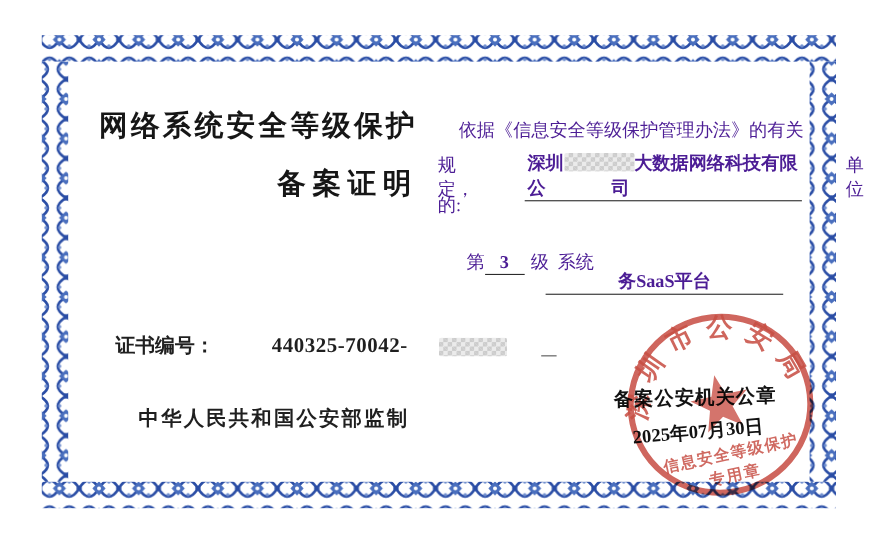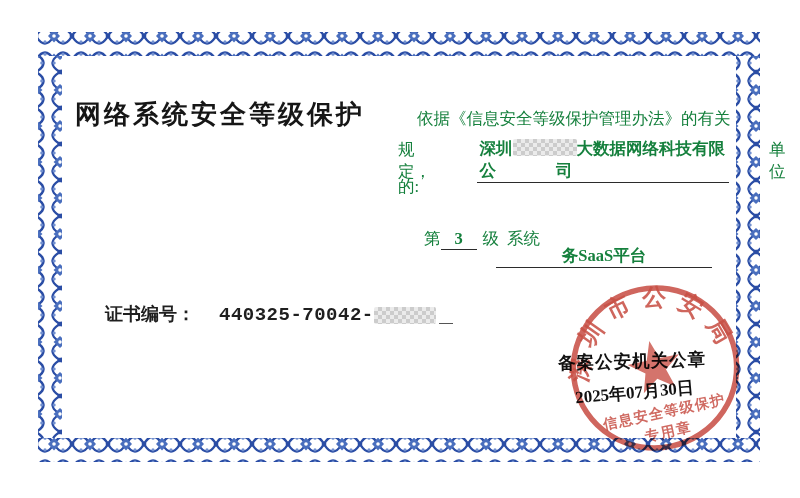--- a/index.html
+++ b/index.html
@@ -5,34 +5,34 @@
   html,body { margin:0; padding:0; background:#ffffff; }
   .page {
     position:relative; width:800px; height:498px; background:#ffffff;
     overflow:hidden; font-family:"Liberation Serif","DejaVu Serif",serif;
     color:#1f1f1f;
   }
   .abs { position:absolute; }
   .center { text-align:center; }
   .b { font-weight:700; }
   .title {
-    font-size:26px; font-weight:700; letter-spacing:3px; color:#161616;
+    font-size:26px; font-weight:700; letter-spacing:3px; color:#161616;text-align:right;
   }
-  .bodytext { font-size:16.5px; color:#15803d; }
+  .bodytext { font-size:16.5px; color:#4c1d95; }
   .blank { border-bottom:1.6px solid #2b2b2b; }
   .flexline { display:flex; align-items:flex-end; }
   .mosaic {
     display:inline-block;
     background-image:
       linear-gradient(45deg,#cccccc 25%,transparent 25%,transparent 75%,#cccccc 75%),
       linear-gradient(45deg,#cccccc 25%,#ebebeb 25%,#ebebeb 75%,#cccccc 75%);
     background-size:8px 8px; background-position:0 0,4px 4px;
     border-radius:2px; vertical-align:-2px;
   }
-  .certno { font-size:19px; font-weight:700; letter-spacing:0.5px;font-family:Liberation Mono, monospace; }
+  .certno { font-size:19px; font-weight:700; letter-spacing:0.5px; }
   .seal-wrap {
     position:absolute; left:563px; top:278px; width:184px; height:180px;
     transform:rotate(-12deg); mix-blend-mode:multiply; opacity:0.95;
   }
   .stamp-black {
     position:absolute; font-weight:600; color:#121212;
     font-family:"Liberation Serif","DejaVu Serif",serif;
   }
 </style>
 </head>
@@ -61,20 +61,21 @@
         <use href="#motif"></use>
       </pattern>
     </defs>
     <rect x="38" y="32" width="722" height="24" fill="url(#bandH)"></rect>
     <rect x="38" y="438" width="722" height="24" fill="url(#bandH)"></rect>
     <rect x="38" y="56" width="24" height="382" fill="url(#bandV)"></rect>
     <rect x="736" y="56" width="24" height="382" fill="url(#bandV)"></rect>
   </svg>
 
   <div class="abs title center" style="left:60px;top:97px;width:320px;">网络系统安全等级保护</div>
+  <div class="abs title center" style="left:60px;top:149px;width:320px;letter-spacing:6px;">备案证明</div>
 
   <div class="abs bodytext" style="left:417px;top:108px;">依据《信息安全等级保护管理办法》的有关</div>
 
   <div class="abs bodytext flexline" style="left:398px;top:138px;gap:32px;">
     <span>规定，</span>
     <span class="blank" style="padding:0 3px;font-family:Liberation Serif, serif;">
       <span class="b">深圳</span><span class="mosaic" style="width:64px;height:17px;"></span><span class="b">大数据网络科技有限公</span>
     </span>
     <span style="margin-left:8px;">单位</span>
   </div>
@@ -83,27 +84,28 @@
 
   <div class="abs bodytext flexline" style="left:424px;top:228px;">
     <span>第</span>
     <span class="blank b center" style="width:36px;">3</span>
     <span style="margin-left:6px;">级</span>
     <span style="margin-left:8px;">系统</span>
   </div>
   <div class="abs bodytext b blank center" style="left:496px;top:245px;width:216px;">务SaaS平台</div>
 
 
-  <div class="abs flexline" style="left:105px;top:302px;">
+  <div class="abs flexline" style="left:105px;top:302px;gap:28px;">
     <span style="font-size:18px;font-weight:600;">证书编号：</span>
     <span class="certno" style="margin-left:24px;">440325-70042-</span>
     <span class="mosaic" style="width:62px;height:17px;margin-bottom:2px;"></span>
     <span style="display:inline-block;width:14px;border-bottom:1.6px solid #555;margin-left:3px;margin-bottom:2px;"></span>
   </div>
 
+  <div class="abs" style="left:126px;top:367px;font-size:18.5px;font-weight:600;letter-spacing:2px;">中华人民共和国公安部监制</div>
 
   <div class="stamp-black" style="left:558px;top:349px;font-size:17.5px;letter-spacing:1px;transform:rotate(-1.5deg);">备案公安机关公章</div>
   <div class="stamp-black" style="left:575px;top:381px;font-size:17px;transform:rotate(-5deg);">2025年07月30日</div>
 
   <svg class="seal-wrap" viewBox="0 0 200 196" aria-hidden="true">
     <defs>
       <path id="sealArc" d="M 30,128 A 74,74 0 1 1 170,128" fill="none"></path>
     </defs>
     <ellipse cx="100" cy="98" rx="89" ry="87" fill="none" stroke="#c5473c" stroke-width="6" opacity="0.88"></ellipse>
     <polygon points="100,68 92.9,88.3 71.5,88.7 88.6,101.7 82.4,122.3 100,110 117.6,122.3 111.4,101.7 128.5,88.7 107.1,88.3" fill="#c5473c" opacity="0.8"></polygon>

